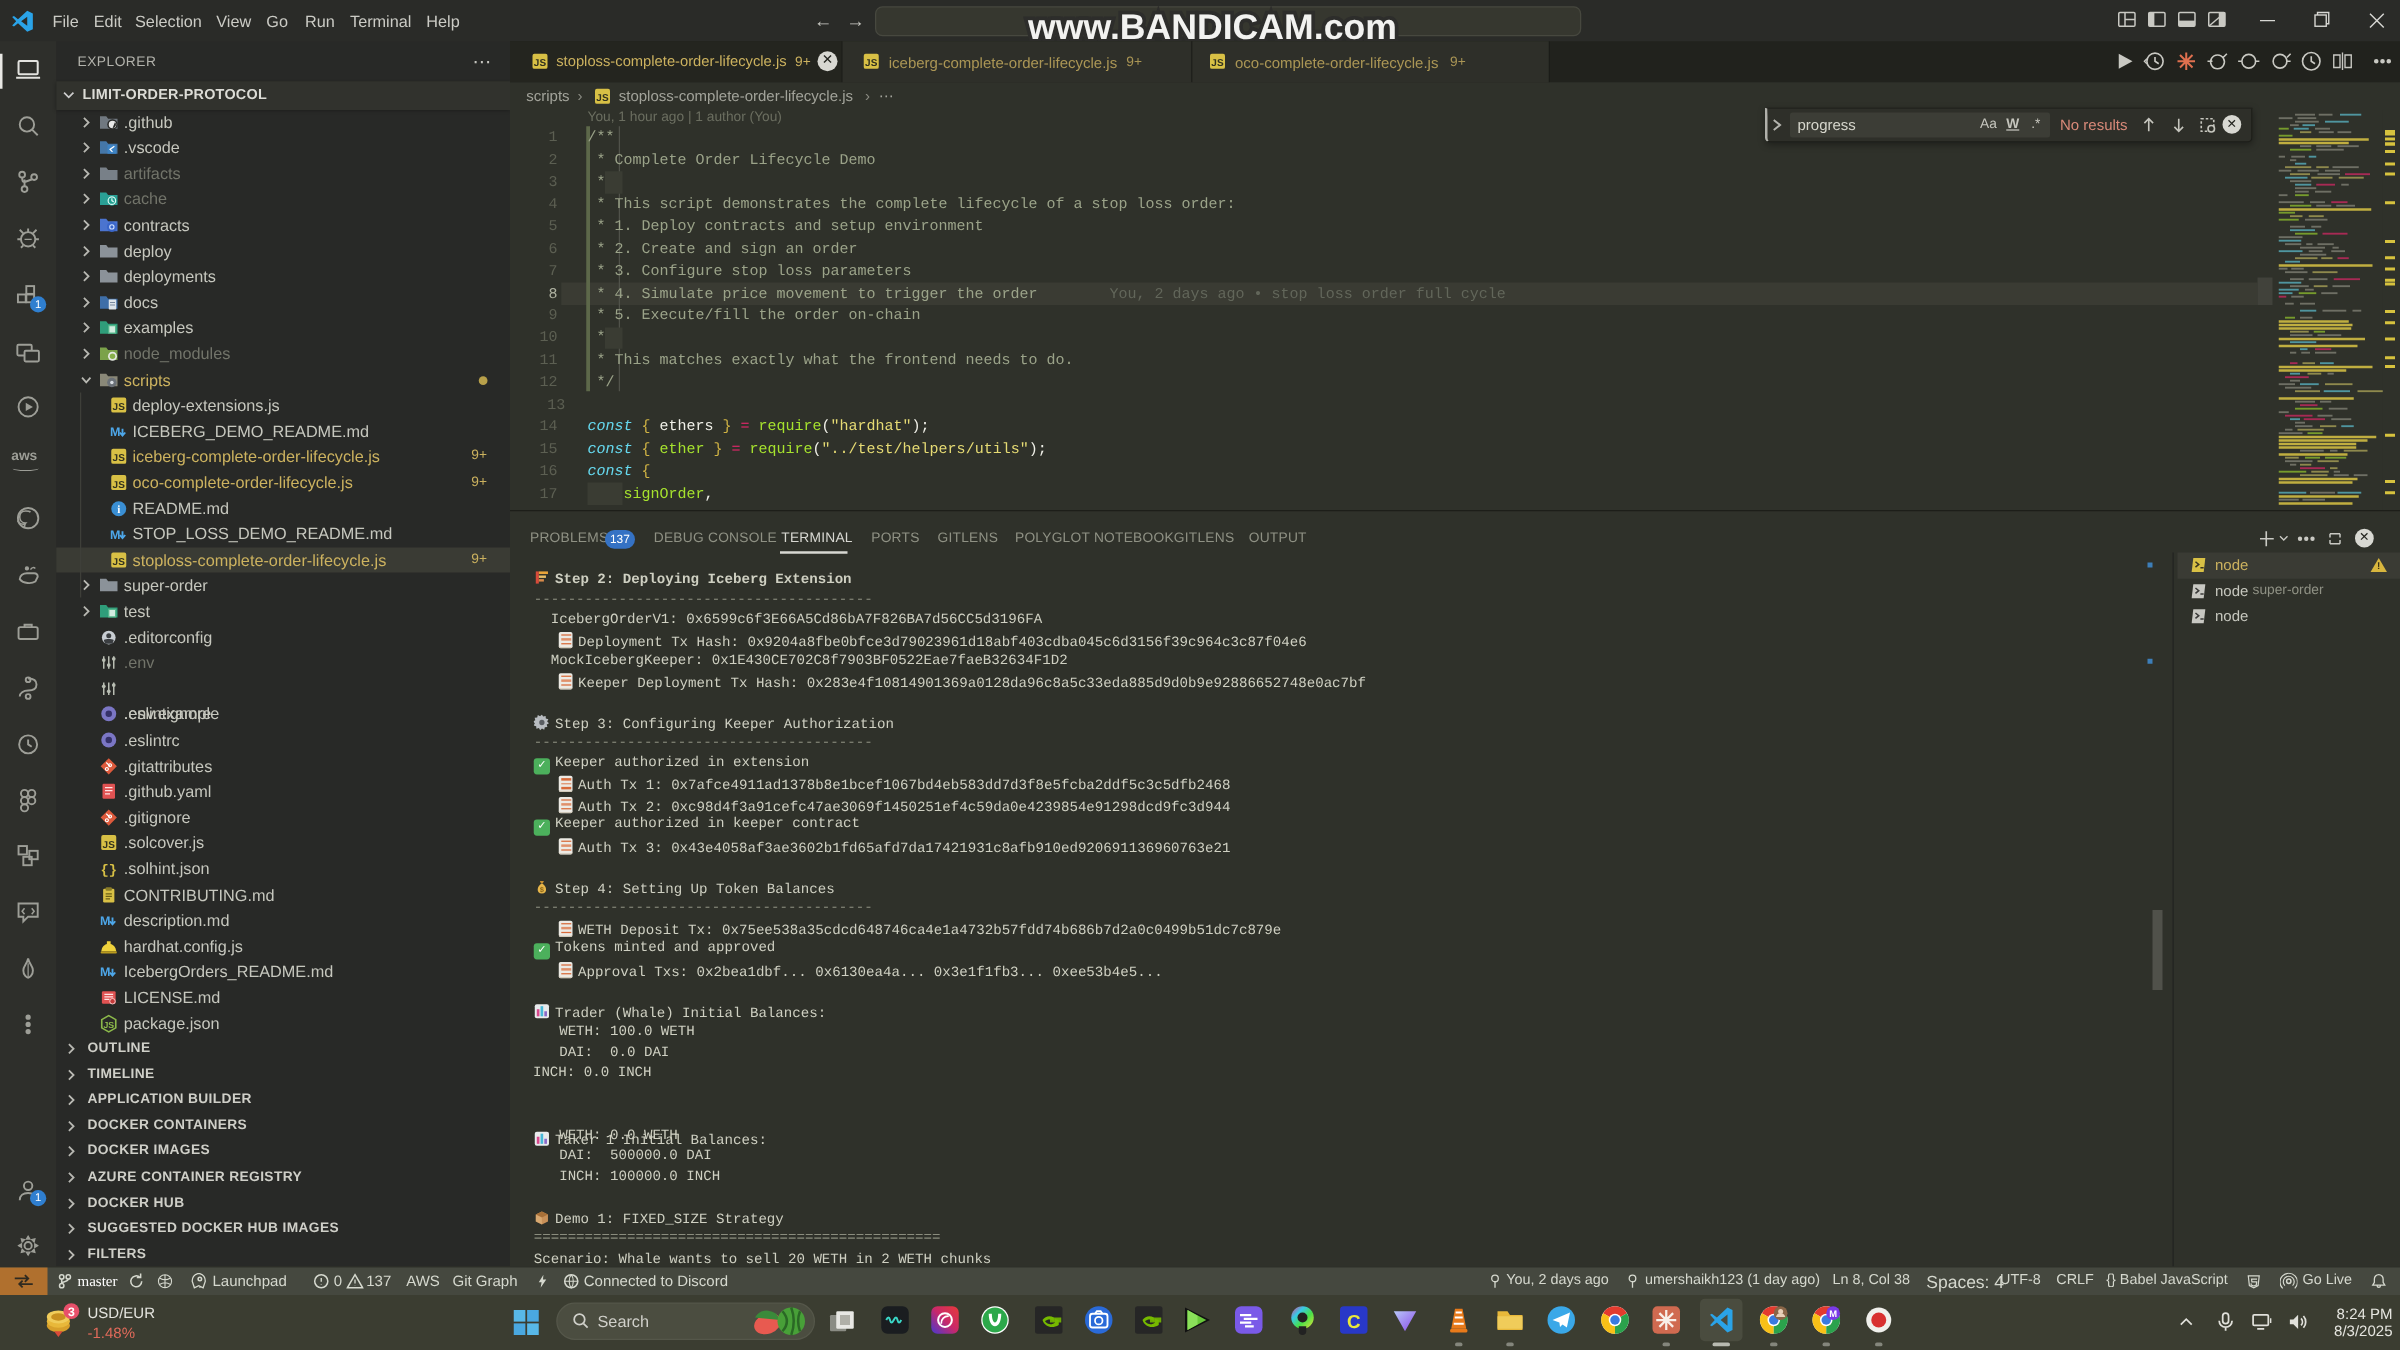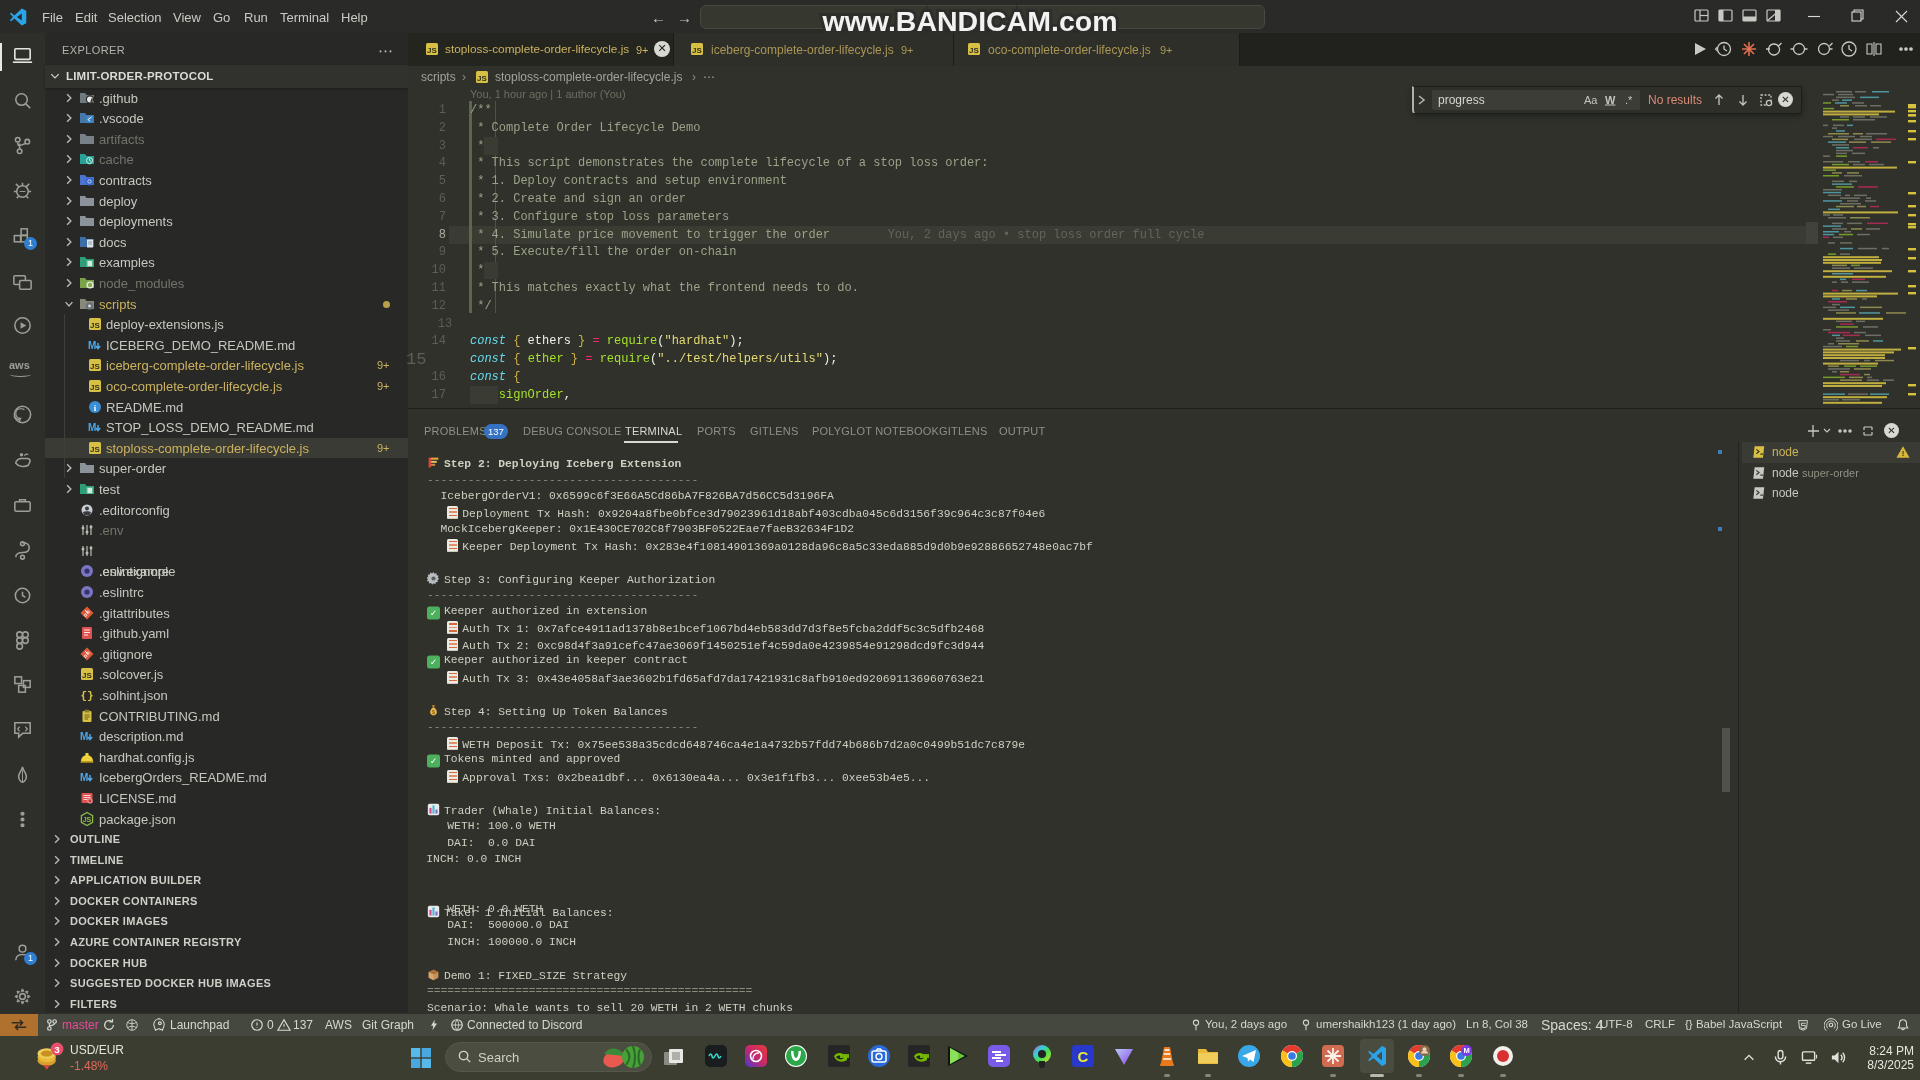--- a/index.html
+++ b/index.html
@@ -501,21 +501,21 @@
 <div class="abs mono" style="left:406px;top:270.20000000000005px;transform:translateY(-50%);width:40px;text-align:right;font-size:12px;color:#5c5f52;">10</div>
 <div class="abs mono" style="left:470px;top:270.20000000000005px;transform:translateY(-50%);font-size:12px;white-space:pre;"><span style="color:#9ba389"> *</span></div>
 <div class="abs mono" style="left:406px;top:288.0px;transform:translateY(-50%);width:40px;text-align:right;font-size:12px;color:#5c5f52;">11</div>
 <div class="abs mono" style="left:470px;top:288.0px;transform:translateY(-50%);font-size:12px;white-space:pre;"><span style="color:#9ba389"> * This matches exactly what the frontend needs to do.</span></div>
 <div class="abs mono" style="left:406px;top:305.8px;transform:translateY(-50%);width:40px;text-align:right;font-size:12px;color:#5c5f52;">12</div>
 <div class="abs mono" style="left:470px;top:305.8px;transform:translateY(-50%);font-size:12px;white-space:pre;"><span style="color:#9ba389"> */</span></div>
 <div class="abs mono" style="left:425px;top:323.6px;transform:translateY(-50%);width:40px;text-align:center;font-size:12px;color:#5c5f52;">13</div>
 <div class="abs mono" style="left:470px;top:323.6px;transform:translateY(-50%);font-size:12px;white-space:pre;"></div>
 <div class="abs mono" style="left:406px;top:341.4px;transform:translateY(-50%);width:40px;text-align:right;font-size:12px;color:#5c5f52;">14</div>
 <div class="abs mono" style="left:470px;top:341.4px;transform:translateY(-50%);font-size:12px;white-space:pre;"><span style="color:#66d9ef;font-style:italic">const</span><span style="color:#f0f0e8"> </span><span style="color:#d0b344">{</span><span style="color:#f0f0e8"> ethers </span><span style="color:#d0b344">}</span><span style="color:#f0f0e8"> </span><span style="color:#f92672">=</span><span style="color:#f0f0e8"> </span><span style="color:#a6e22e">require</span><span style="color:#f0f0e8">(</span><span style="color:#e6db74">"hardhat"</span><span style="color:#f0f0e8">)</span><span style="color:#f0f0e8">;</span></div>
-<div class="abs mono" style="left:406px;top:359.20000000000005px;transform:translateY(-50%);width:40px;text-align:left;font-size:17px;color:#5c5f52;">15</div>
+<div class="abs mono" style="left:406px;top:359.20000000000005px;transform:translateY(-50%);width:40px;text-align:right;font-size:12px;color:#5c5f52;">15</div>
 <div class="abs mono" style="left:470px;top:359.20000000000005px;transform:translateY(-50%);font-size:12px;white-space:pre;"><span style="color:#66d9ef;font-style:italic">const</span><span style="color:#f0f0e8"> </span><span style="color:#d0b344">{</span><span style="color:#f0f0e8"> </span><span style="color:#a6e22e">ether</span><span style="color:#f0f0e8"> </span><span style="color:#d0b344">}</span><span style="color:#f0f0e8"> </span><span style="color:#f92672">=</span><span style="color:#f0f0e8"> </span><span style="color:#a6e22e">require</span><span style="color:#f0f0e8">(</span><span style="color:#e6db74">"../test/helpers/utils"</span><span style="color:#f0f0e8">)</span><span style="color:#f0f0e8">;</span></div>
 <div class="abs mono" style="left:406px;top:377.0px;transform:translateY(-50%);width:40px;text-align:right;font-size:12px;color:#5c5f52;">16</div>
 <div class="abs mono" style="left:470px;top:377.0px;transform:translateY(-50%);font-size:12px;white-space:pre;"><span style="color:#66d9ef;font-style:italic">const</span><span style="color:#f0f0e8"> </span><span style="color:#d0b344">{</span></div>
 <div class="abs mono" style="left:406px;top:394.8px;transform:translateY(-50%);width:40px;text-align:right;font-size:12px;color:#5c5f52;">17</div>
 <div class="abs mono" style="left:470px;top:394.8px;transform:translateY(-50%);font-size:12px;white-space:pre;"><span style="color:#f0f0e8">    </span><span style="color:#a6e22e">signOrder</span><span style="color:#f0f0e8">,</span></div>
 <div class="abs" style="left:470px;top:88px;font-size:11px;color:#6b6e60;white-space:pre;">You, 1 hour ago | 1 author (You)</div>
 <div class="abs" style="left:1412px;top:86px;width:390px;height:28px;background:#2e2f29;border:1px solid #1d1e19;border-left:2px solid #b0b0aa;box-shadow:0 2px 6px rgba(0,0,0,0.35);border-radius:0 0 4px 4px;"></div>
 <svg class="abs" style="left:1416px;top:94px" width="10" height="12" viewBox="0 0 10 12" fill="none" stroke="#b4b4ae" stroke-width="1.6">
     <path d="M3 2 L8 6 L3 10"></path>
   </svg>
@@ -856,21 +856,21 @@
 <div class="abs" style="left:0px;top:1014px;width:38px;height:22px;background:#b0702e;"></div>
 <svg class="abs" style="left:10px;top:1019px" width="18" height="12" viewBox="0 0 20 13" fill="none" stroke="#2f2a20" stroke-width="1.6">
     <path d="M2 4 h12 M11 1 l3 3 -3 3 M18 9 h-12 M9 6 l-3 3 3 3"></path>
   </svg>
 <svg class="abs" style="left:45px;top:1018px" width="14" height="14" viewBox="0 0 16 16" fill="none" stroke="#d5d8ce" stroke-width="1.4">
     <circle cx="5" cy="4" r="2"></circle>
     <circle cx="11" cy="4" r="2"></circle>
     <circle cx="5" cy="12" r="2"></circle>
     <path d="M11 6 c0 3-6 2-6 4 M5 6 v4"></path>
   </svg>
-<div class="abs" style="left:62px;top:1025px;transform:translateY(-50%);font-size:12px;color:#ec4899;white-space:pre;line-height:1;">master</div>
+<div class="abs" style="left:62px;top:1025px;transform:translateY(-50%);font-size:12px;color:#ffffff;white-space:pre;line-height:1;font-family:Liberation Serif, serif;">master</div>
 <svg class="abs" style="left:102px;top:1018px" width="14" height="14" viewBox="0 0 16 16" fill="none" stroke="#d5d8ce" stroke-width="1.4">
     <path d="M13 8 a5 5 0 1 1-1.5-3.5 M12 1 v3.5 h-3.5"></path>
   </svg>
 <svg class="abs" style="left:125px;top:1018px" width="14" height="14" viewBox="0 0 16 16" fill="none" stroke="#d5d8ce" stroke-width="1.4">
     <path d="M8 2 a6 6 0 0 1 0 12 M8 2 a6 6 0 0 0 0 12 M8 2 v12 M3 5 c3 2 7 2 10 0 M3 11 c3-2 7-2 10 0" stroke-width="1"></path>
   </svg>
 <svg class="abs" style="left:152px;top:1018px" width="14" height="14" viewBox="0 0 16 16" fill="none" stroke="#d5d8ce" stroke-width="1.4">
     <path d="M9 1 c3 1 5 4 5 7 l-2 6 -4-2 -4 2 -2-6 c0-3 2-6 5-7 z M9 14 v-2" stroke-width="1.2"></path>
     <circle cx="9" cy="6" r="1.6"></circle>
   </svg>

